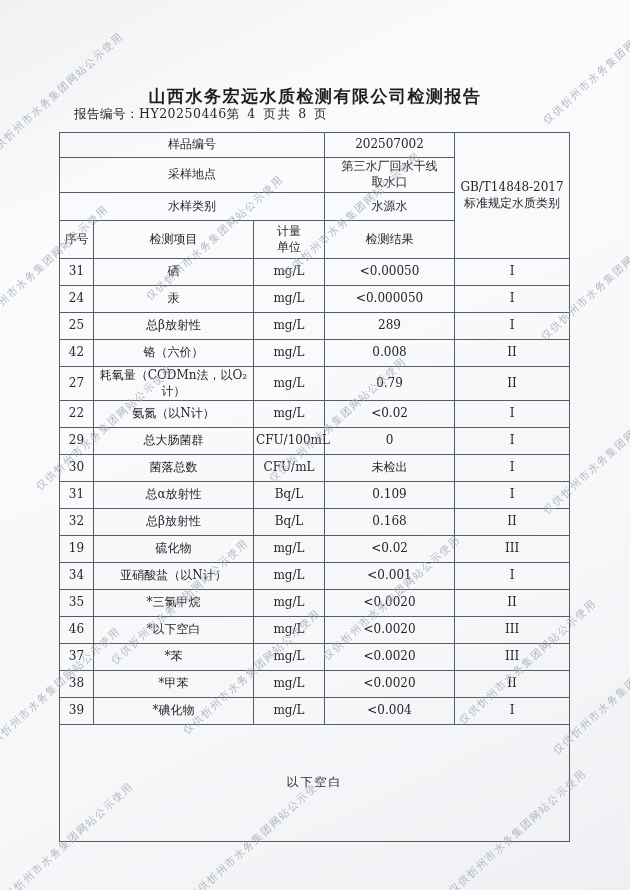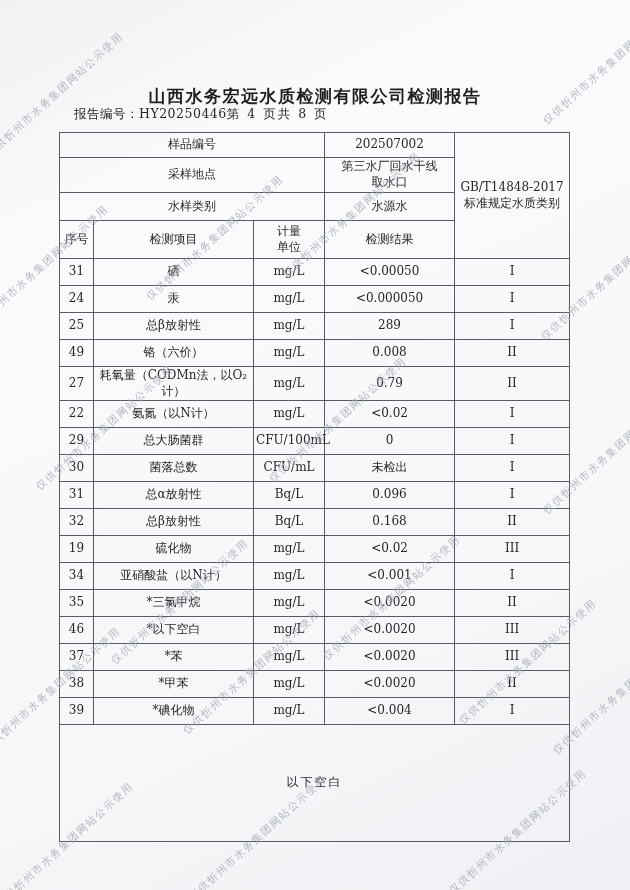--- a/index.html
+++ b/index.html
@@ -109,21 +109,21 @@
           <td>I</td>
         </tr>
         <tr>
           <td>25</td>
           <td class="c-item">总β放射性</td>
           <td>mg/L</td>
           <td>289</td>
           <td>I</td>
         </tr>
         <tr>
-          <td>49</td>
+          <td>42</td>
           <td class="c-item">铬（六价）</td>
           <td>mg/L</td>
           <td>0.008</td>
           <td>II</td>
         </tr>
         <tr>
           <td>27</td>
           <td class="c-item">耗氧量（CODMn法，以O₂计）</td>
           <td>mg/L</td>
           <td>0.79</td>
@@ -147,21 +147,21 @@
           <td>30</td>
           <td class="c-item">菌落总数</td>
           <td>CFU/mL</td>
           <td>未检出</td>
           <td>I</td>
         </tr>
         <tr>
           <td>31</td>
           <td class="c-item">总α放射性</td>
           <td>Bq/L</td>
-          <td>0.096</td>
+          <td>0.109</td>
           <td>I</td>
         </tr>
         <tr>
           <td>32</td>
           <td class="c-item">总β放射性</td>
           <td>Bq/L</td>
           <td>0.168</td>
           <td>II</td>
         </tr>
         <tr>

